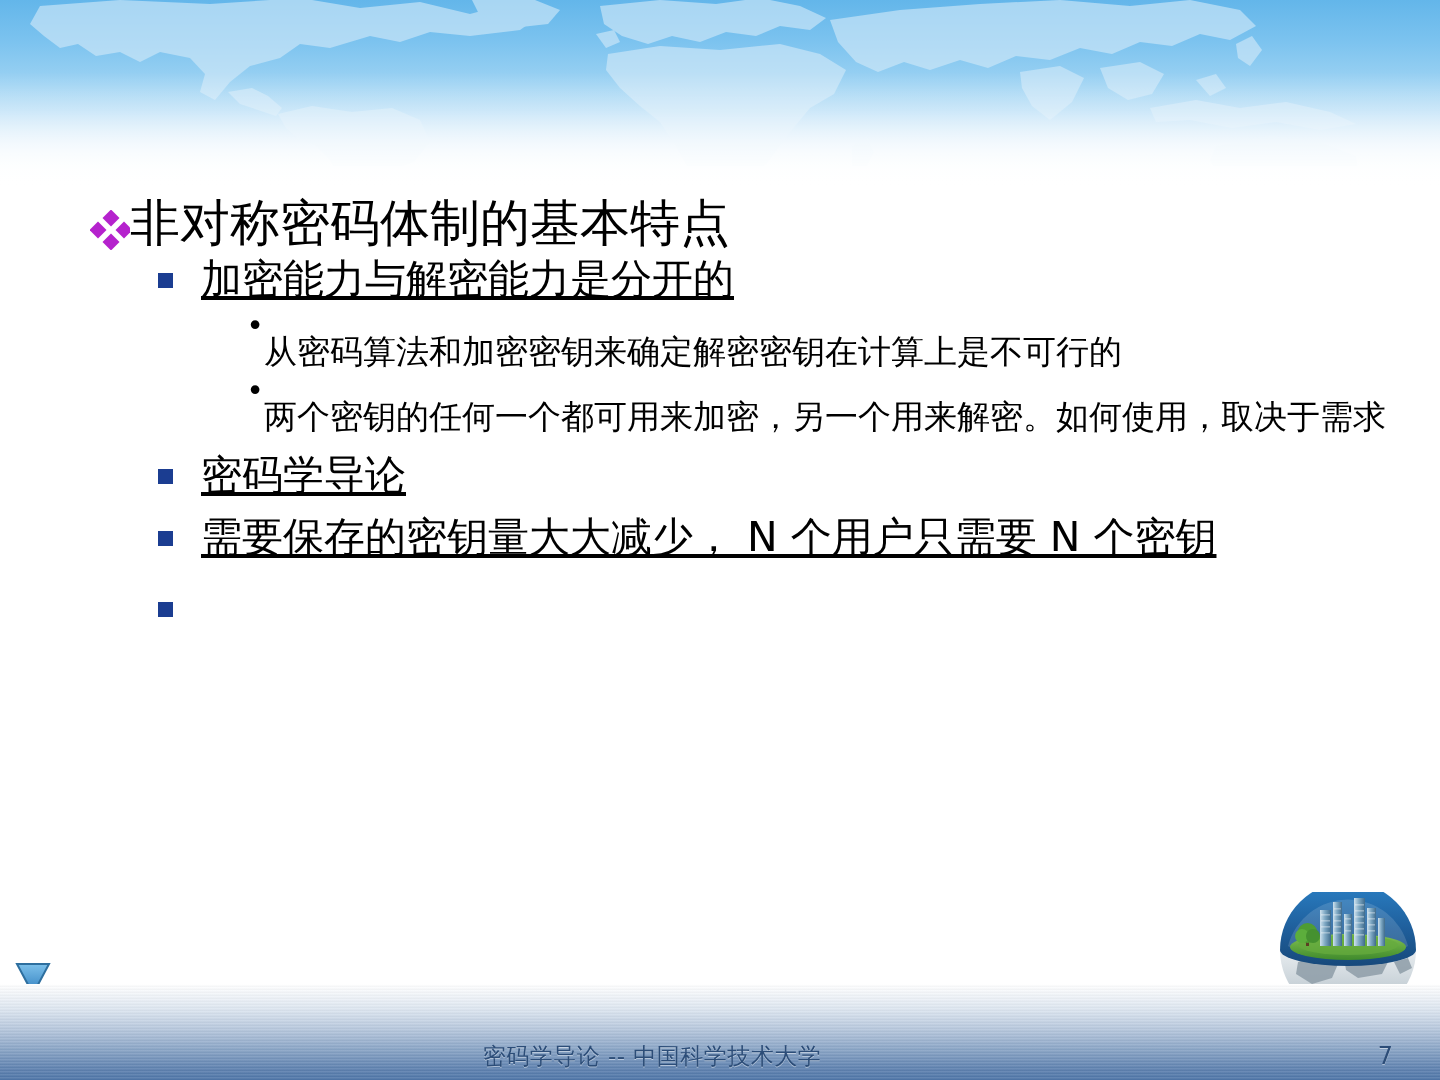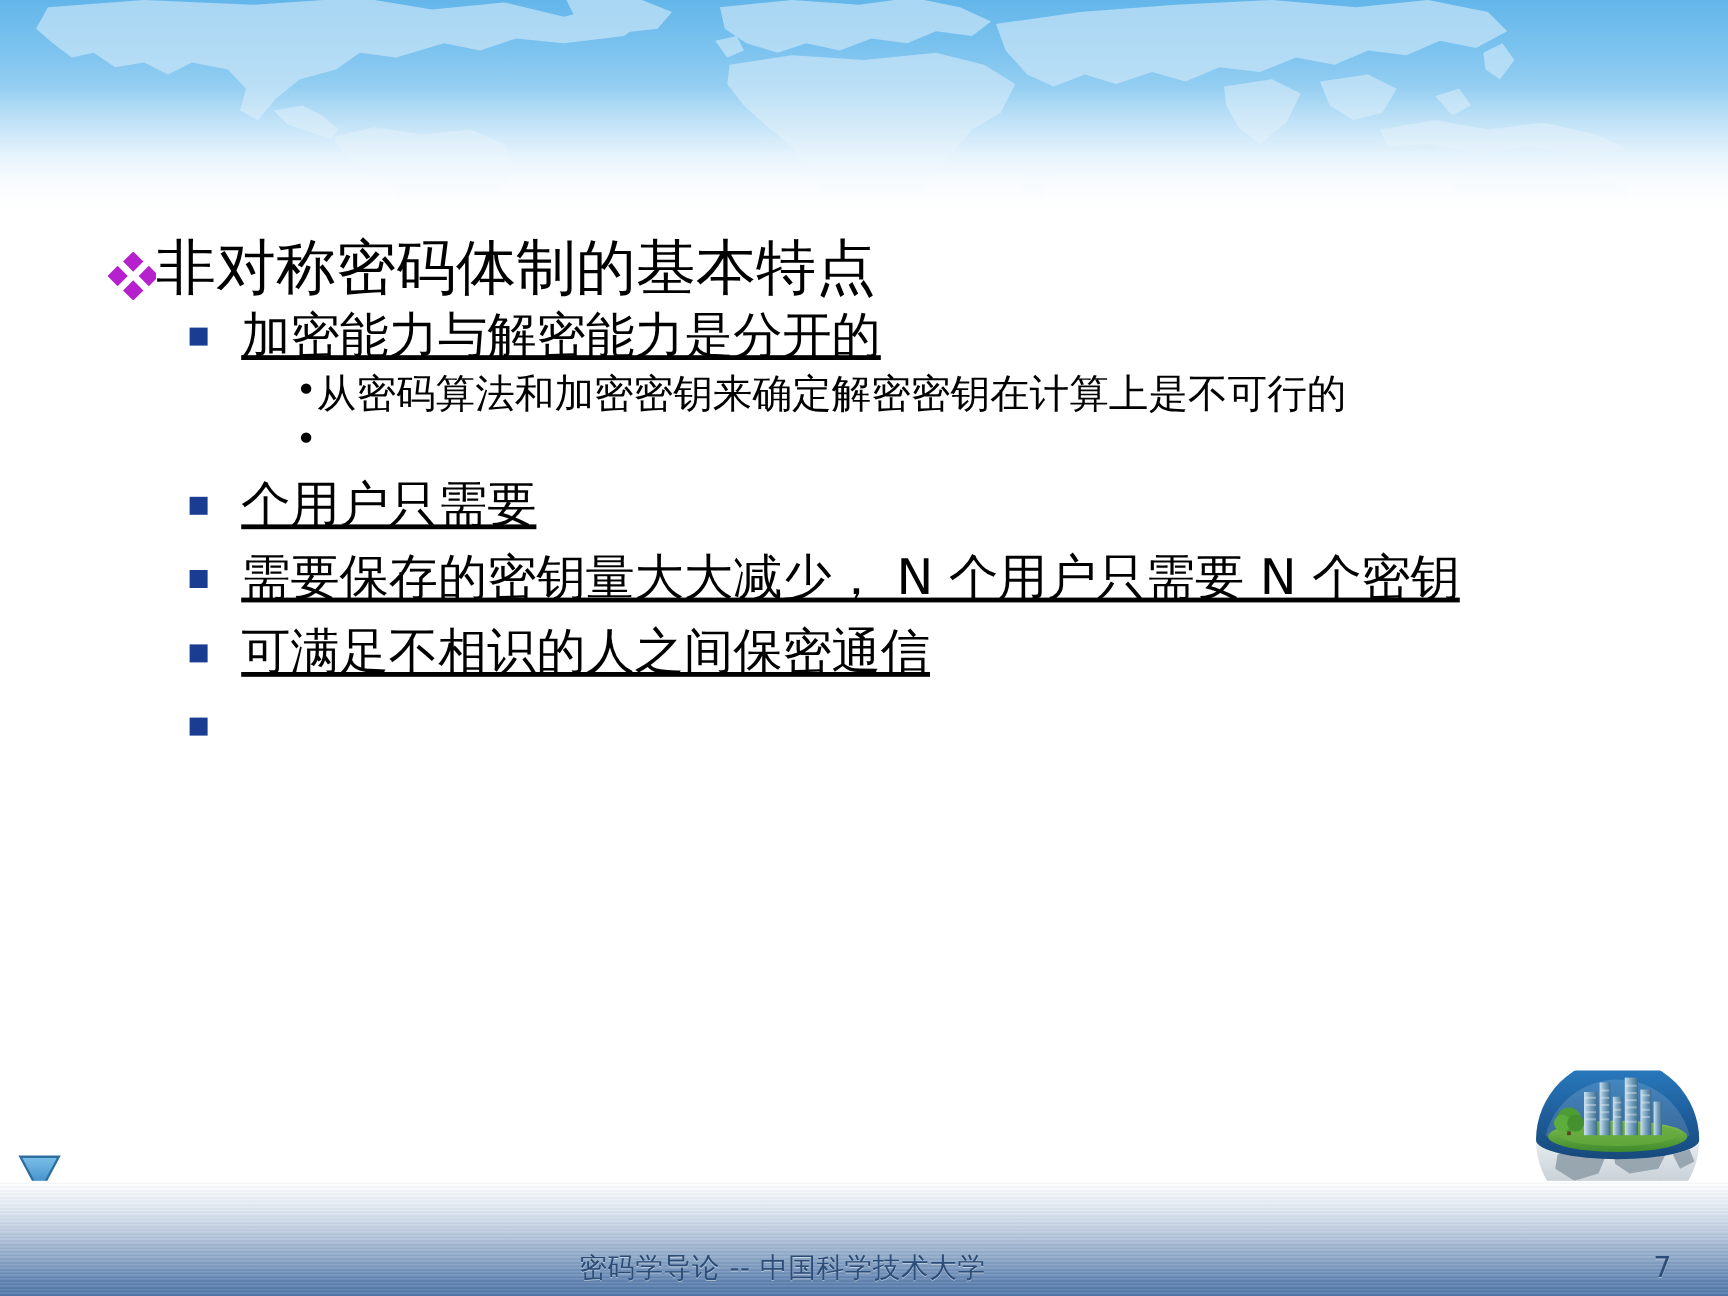--- a/index.html
+++ b/index.html
@@ -179,20 +179,21 @@
     padding-top: 3px;
     font-size: 30px;
     line-height: 1;
     color: #000000;
   }
   .lvl3-text {
     font-size: 33px;
     line-height: 1.22;
     color: #000000;
     max-width: 1125px;
+    margin-top: 24px;
   }
 
   .gap-sm { height: 10px; }
   .gap-md { height: 14px; }
 </style>
 </head>
 <body>
 
 <div class="slide">
 
@@ -269,48 +270,43 @@
       <div class="lvl2-text">加密能力与解密能力是分开的</div>
     </div>
 
     <div class="lvl3">
       <div class="lvl3-marker">•</div>
       <div class="lvl3-text">从密码算法和加密密钥来确定解密密钥在计算上是不可行的</div>
     </div>
 
     <div class="lvl3">
       <div class="lvl3-marker">•</div>
+      <div class="lvl3-text">两个密钥的任何一个都可用来加密，另一个用来解密。如何使用，取决于需求</div>
     </div>
 
     <div class="gap-md"></div>
 
     <div class="lvl2">
       <div class="lvl2-marker">
         <span class="sq"></span>
       </div>
-      <div class="lvl2-text">个用户只需要</div>
+      <div class="lvl2-text">密码学导论</div>
     </div>
 
     <div class="gap-sm"></div>
 
     <div class="lvl2">
       <div class="lvl2-marker">
         <span class="sq"></span>
       </div>
       <div class="lvl2-text">需要保存的密钥量大大减少， N 个用户只需要 N 个密钥</div>
     </div>
 
     <div class="gap-sm"></div>
 
-    <div class="lvl2">
-      <div class="lvl2-marker">
-        <span class="sq"></span>
-      </div>
-      <div class="lvl2-text">可满足不相识的人之间保密通信</div>
-    </div>
 
     <div class="gap-sm"></div>
 
     <div class="lvl2">
       <div class="lvl2-marker">
         <span class="sq"></span>
       </div>
     </div>
 
   </div>

